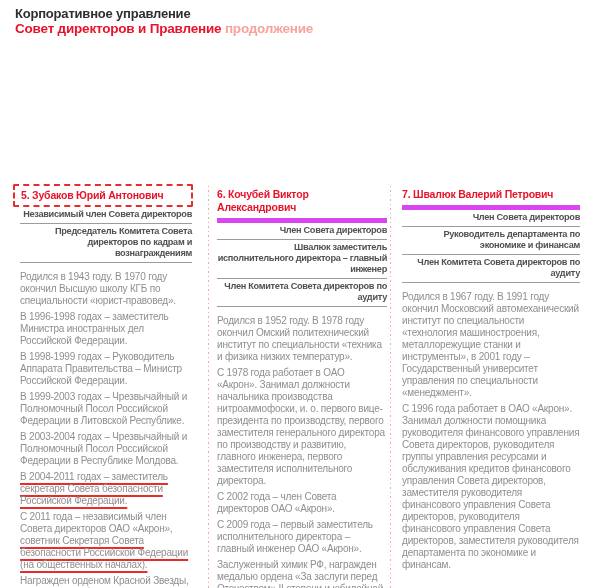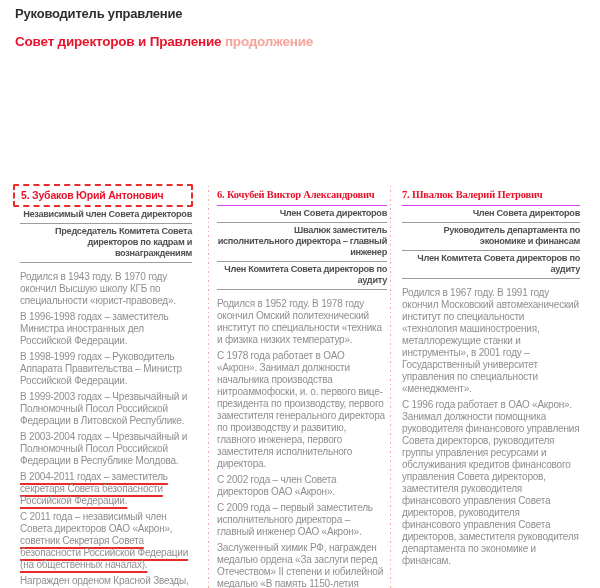--- a/index.html
+++ b/index.html
@@ -7,42 +7,42 @@
   .page {
     position:relative; width:600px; height:588px; overflow:hidden;
     background:#ffffff;
     font-family:"Liberation Sans", sans-serif;
   }
   
   .header { position:absolute; top:6px; left:15px; }
   .section-title {
     font-size:13px; font-weight:bold; color:#2e2e30; letter-spacing:-0.2px;
   }
-  .title-line { margin-top:13px; font-size:13.5px; font-weight:bold; letter-spacing:-0.2px;text-align:right; }
+  .title-line { margin-top:0; font-size:13.5px; font-weight:bold; letter-spacing:-0.2px;text-align:right; }
   .title-main { color:#e8132b; }
   .title-cont { color:#f6a39b; }
 
   
   .columns { position:absolute; top:188px; left:12px; width:600px; height:400px; }
   .divider {
     position:absolute; top:-2px; width:1px; height:402px;
     background:repeating-linear-gradient(to bottom, #eeaaa4 0 1.5px, transparent 1.5px 4.5px);
   }
   .d1 { left:196px; } .d2 { left:378px; }
 
   .col { position:absolute; top:0; }
   .col1 { left:8px;  width:172px; }
   .col2 { left:205px; width:170px; }
   .col3 { left:390px; width:178px; }
 
   h3.name {
     font-size:10.5px; font-weight:bold; color:#e8132b;
     letter-spacing:-0.2px; line-height:13px; padding-bottom:4px;
   }
-  .name-plain { border-bottom:1px solid #d946ef;font-family:Liberation Serif, serif; }
+  .name-plain { border-bottom:5px solid #d946ef; }
   .hl-box {
     border:2px dashed #e82c2c; border-radius:2px;
     margin:-4px -1px 0 -7px; padding:3px 2px 0 6px;
   }
   .hl-box h3.name { padding-bottom:3px; }
 
   .role {
     font-size:9.2px; font-weight:bold; color:#515153;
     line-height:11px; letter-spacing:-0.3px;
     padding:2px 0 3px; border-bottom:1px solid #9c9c9e;text-align:right;
@@ -60,21 +60,21 @@
     text-underline-offset:2.5px;
     text-decoration-skip-ink:none;
   }
 </style>
 </head>
 <body>
 
 <div class="page">
 
   <header class="header">
-    <div class="section-title">Руководитель управление</div>
+    <div class="section-title">Корпоративное управление</div>
     <div class="title-line">
       <span class="title-main">Совет директоров и Правление</span>
       <span class="title-cont">продолжение</span>
     </div>
   </header>
 
   <div class="columns">
     <div class="divider d1"></div>
     <div class="divider d2"></div>
 

